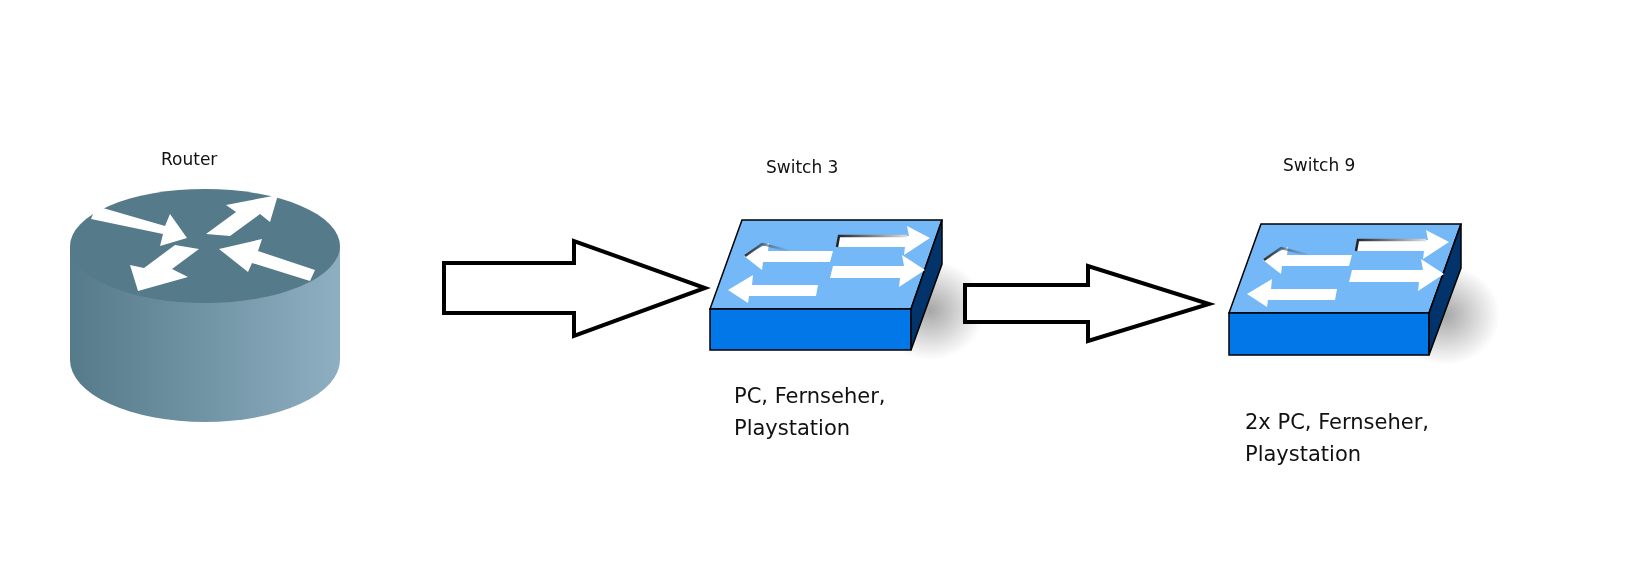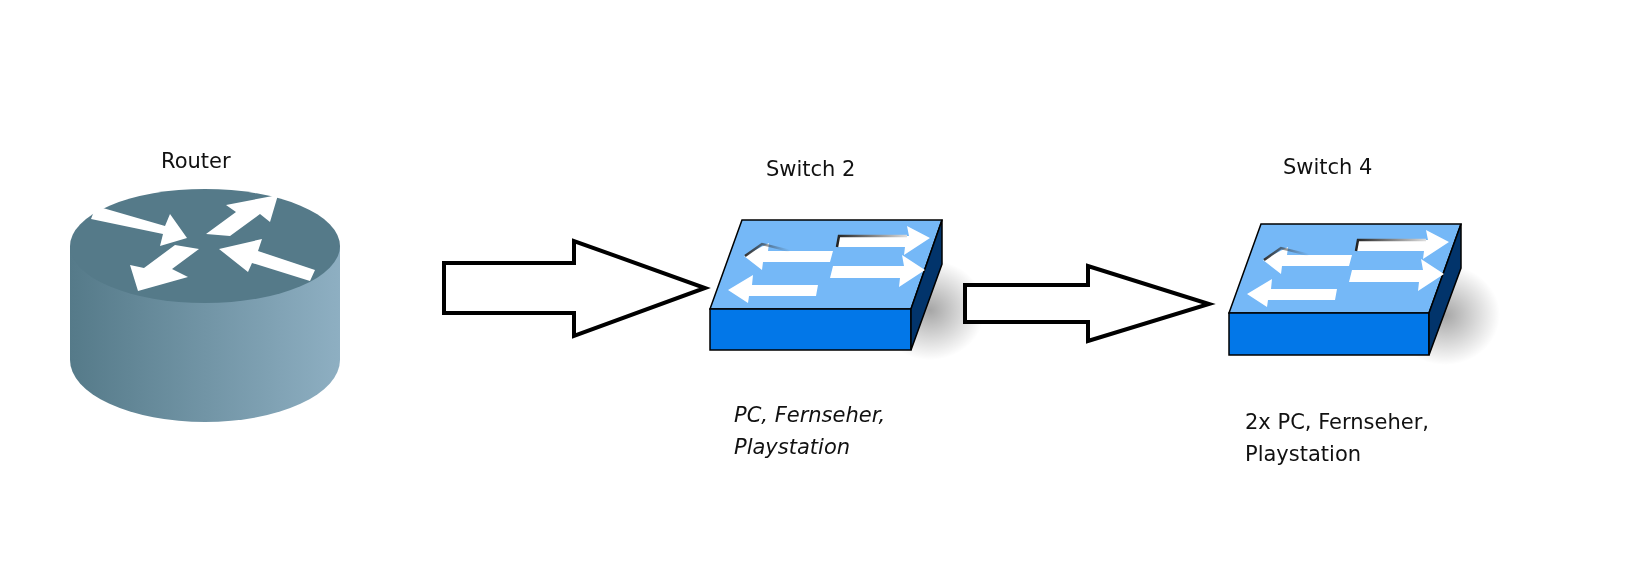--- a/index.html
+++ b/index.html
@@ -1,19 +1,19 @@
 <!DOCTYPE html>
 <html><head>
 <meta charset="utf-8">
 <style>
   html, body { margin:0; padding:0; background:#ffffff; }
   body { width:1638px; height:582px; position:relative; overflow:hidden;
          font-family:"DejaVu Sans", sans-serif; }
   svg.canvas { position:absolute; left:0; top:0; }
-  .lbl { position:absolute; font-size:21px; color:#111111; white-space:nowrap; line-height:1; }
+  .lbl { position:absolute; font-size:17px; color:#111111; white-space:nowrap; line-height:1; }
   .desc { position:absolute; font-size:21px; color:#111111; line-height:32px; }
 </style>
 </head>
 <body>
 
 <svg class="canvas" width="1638" height="582" viewBox="0 0 1638 582">
   <defs>
     <linearGradient id="routerSide" x1="0" x2="1" y1="0" y2="0">
       <stop offset="0" stop-color="#557a89"></stop>
       <stop offset="1" stop-color="#8eafc2"></stop>
@@ -76,23 +76,23 @@
       <polygon points="1352,270 1423,270 1421,259 1444,274 1418,291 1419,282 1349,282"></polygon>
       <polygon points="1352,255 1287,255 1288,247 1263,260 1281,274 1282,266 1349,266"></polygon>
       <polygon points="1337,289 1271,289 1272,279 1247,294 1267,307 1268,300 1335,300"></polygon>
     </g>
     <path d="M1264,260 L1281,248 L1309,255" stroke="url(#glossL)" stroke-width="2.5" fill="none"></path>
     <path d="M1356,251 L1358,240 L1426,240" stroke="url(#glossR)" stroke-width="2.5" fill="none"></path>
   </g>
 </svg>
 
 <div class="lbl" style="left:161px; top:151px;">Router</div>
-<div class="lbl" style="left:766px; top:159px;">Switch 2</div>
-<div class="lbl" style="left:1283px; top:157px;">Switch 4</div>
+<div class="lbl" style="left:766px; top:159px;">Switch 3</div>
+<div class="lbl" style="left:1283px; top:157px;">Switch 9</div>
 
-<div class="desc" style="left:734px; top:399px;font-style:italic;">
+<div class="desc" style="left:734px; top:380px;">
   <div>PC, Fernseher,</div>
   <div>Playstation</div>
 </div>
 <div class="desc" style="left:1245px; top:406px;">
   <div>2x PC, Fernseher,</div>
   <div>Playstation</div>
 </div>
 
 </body></html>

